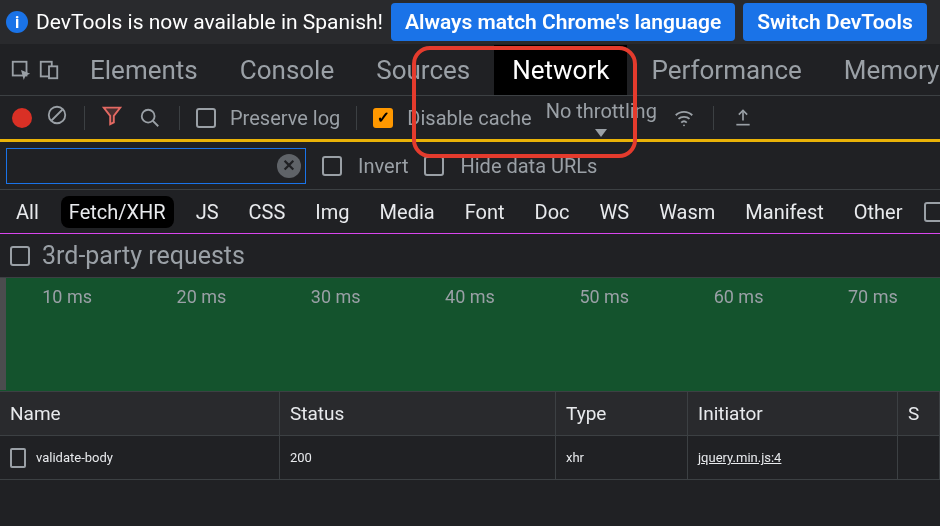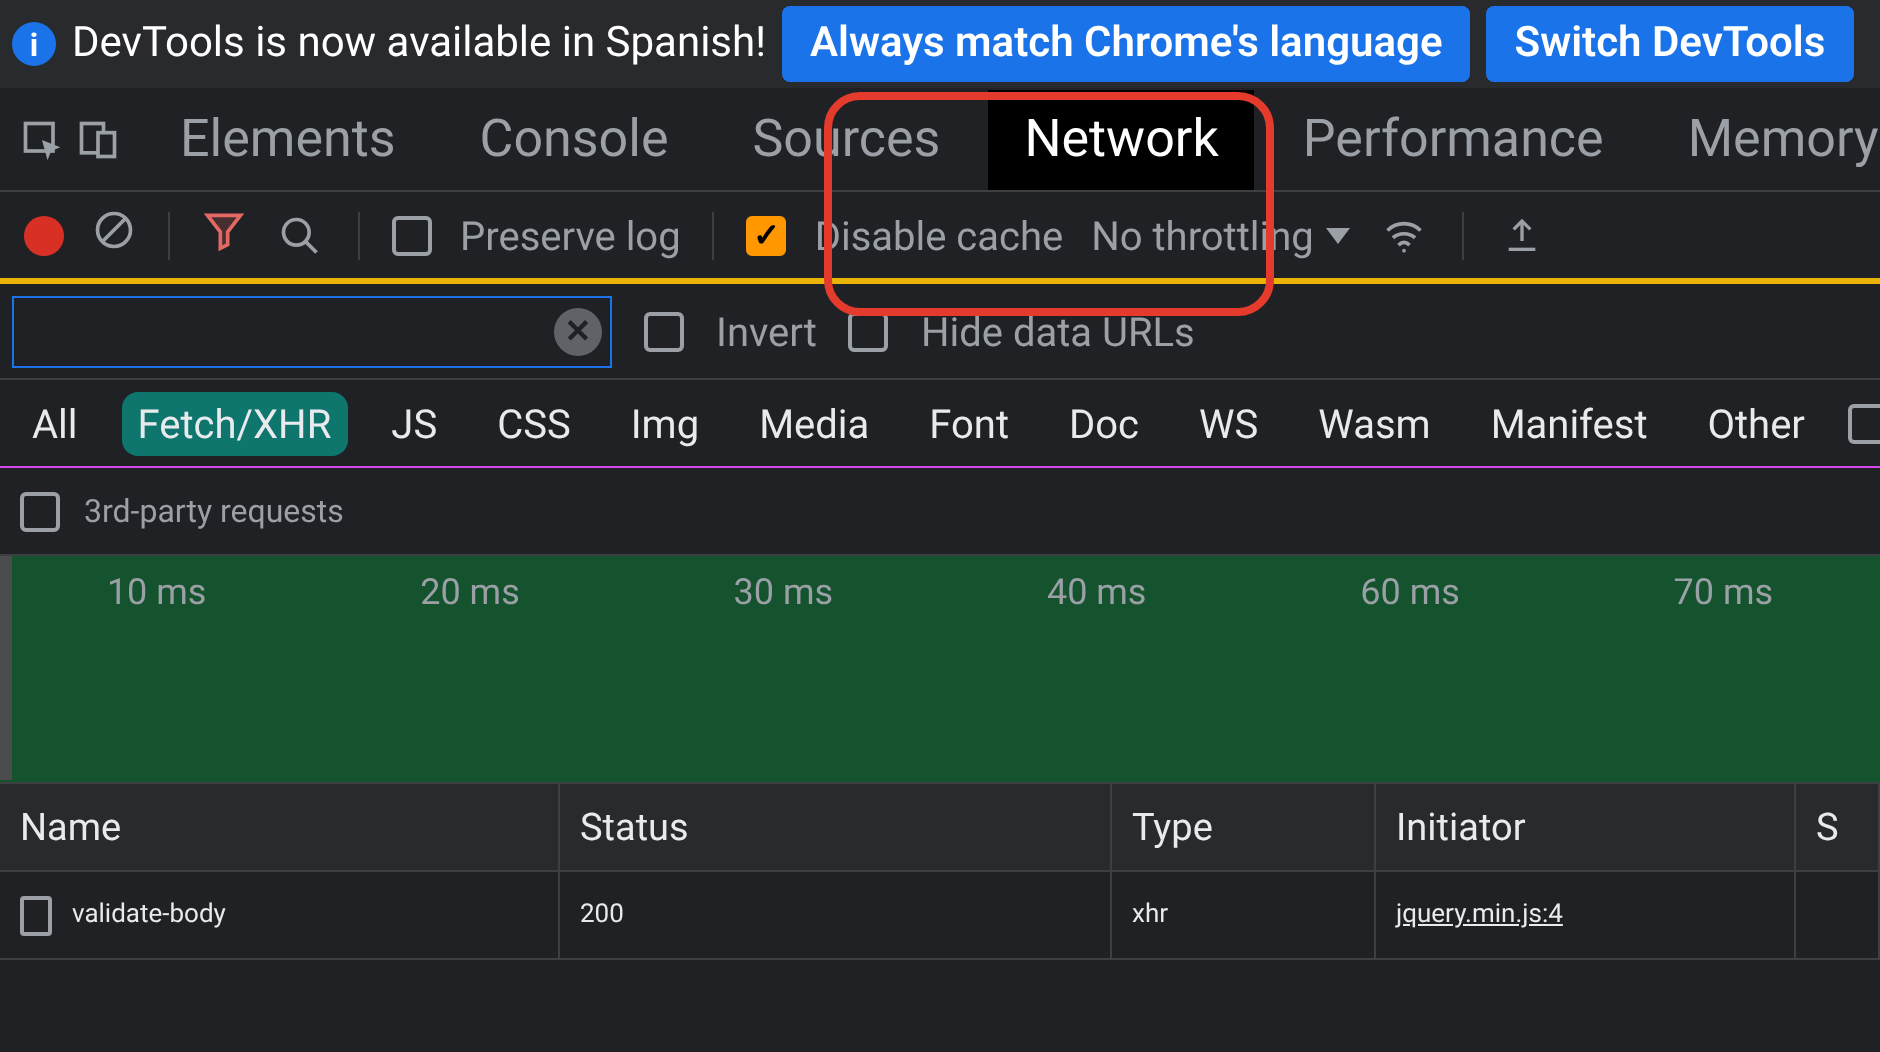--- a/index.html
+++ b/index.html
@@ -75,21 +75,21 @@
   .vr { width:1px;height:24px;background:#3c4043;margin:0 2px; }
   .funnel-icon svg { width:22px;height:22px; }
   .funnel-icon path { stroke:#e46962;fill:rgba(228,105,98,0.2);stroke-width:2; }
   .search-icon svg circle, .search-icon svg line { stroke:#9aa0a6;fill:none;stroke-width:2; }
   .cb {
     width:20px;height:20px;border:2px solid #9aa0a6;border-radius:3px;
     display:inline-flex;align-items:center;justify-content:center;
   }
   .cb.checked { background:#ff9800;border-color:#ff9800;color:#000;font-size:16px;font-weight:bold; }
   .opt-label { color:#9aa0a6;font-size:20px; }
-  .throttle { display:flex;align-items:center;gap:6px;color:#9aa0a6;font-size:20px; }
+  .throttle { display:flex;align-items:center;gap:6px;color:#9aa0a6;font-size:20px;flex-direction:column; }
   .tri-down { width:0;height:0;border-left:6px solid transparent;border-right:6px solid transparent;border-top:8px solid #9aa0a6;}
   .wifi-icon svg path { stroke:#9aa0a6;fill:none;stroke-width:2; }
   .upload-icon svg { width:20px;height:20px; } .upload-icon path{ stroke:#9aa0a6;fill:none;stroke-width:2;}
 
   
   .filter-row {
     display:flex;align-items:center;height:48px;padding:4px 6px;gap:16px;
     border-bottom:1px solid #3c4043;overflow:hidden;white-space:nowrap;
   }
   .filter-input-wrap {
@@ -103,27 +103,27 @@
     width:24px;height:24px;border-radius:50%;background:#5f6368;color:#202124;
     display:flex;align-items:center;justify-content:center;font-size:16px;font-weight:bold;margin-right:4px;cursor:pointer;
   }
 
   
   .types-row {
     display:flex;align-items:center;height:44px;padding:0 8px;gap:14px;
     overflow:hidden;white-space:nowrap;border-bottom:1px solid #d946ef;
   }
   .type-chip { color:#e8eaed;font-size:20px;padding:4px 8px;cursor:pointer; }
-  .type-chip.active { background:#0f766e;border-radius:8px; }
+  .type-chip.active { background:#000000;border-radius:8px; }
   .types-right { margin-left:auto;display:flex;align-items:center;gap:10px;color:#9aa0a6; }
 
   
   .third-row {
     display:flex;align-items:center;height:44px;padding:0 10px;gap:12px;
-    border-bottom:1px solid #3c4043;color:#9aa0a6;font-size:16px;
+    border-bottom:1px solid #3c4043;color:#9aa0a6;font-size:25px;
   }
 
   
   .timeline {
     height:114px;border-bottom:1px solid #3c4043;position:relative;background:#14532d;
   }
   .timeline .bar {
     position:absolute;left:0;top:0;width:6px;height:112px;background:#4b4c4e;
   }
   .timeline .ticks {
@@ -273,20 +273,21 @@
   <span>3rd-party requests</span>
 </div>
 
 <div class="timeline">
   <div class="bar"></div>
   <div class="ticks">
     <div class="tick">10 ms</div>
     <div class="tick">20 ms</div>
     <div class="tick">30 ms</div>
     <div class="tick">40 ms</div>
+    <div class="tick">50 ms</div>
     <div class="tick">60 ms</div>
     <div class="tick">70 ms</div>
   </div>
 </div>
 
 <div class="tbl">
   <div class="trow thead">
     <div class="tcell c-name">Name</div>
     <div class="tcell c-status">Status</div>
     <div class="tcell c-type">Type</div>

